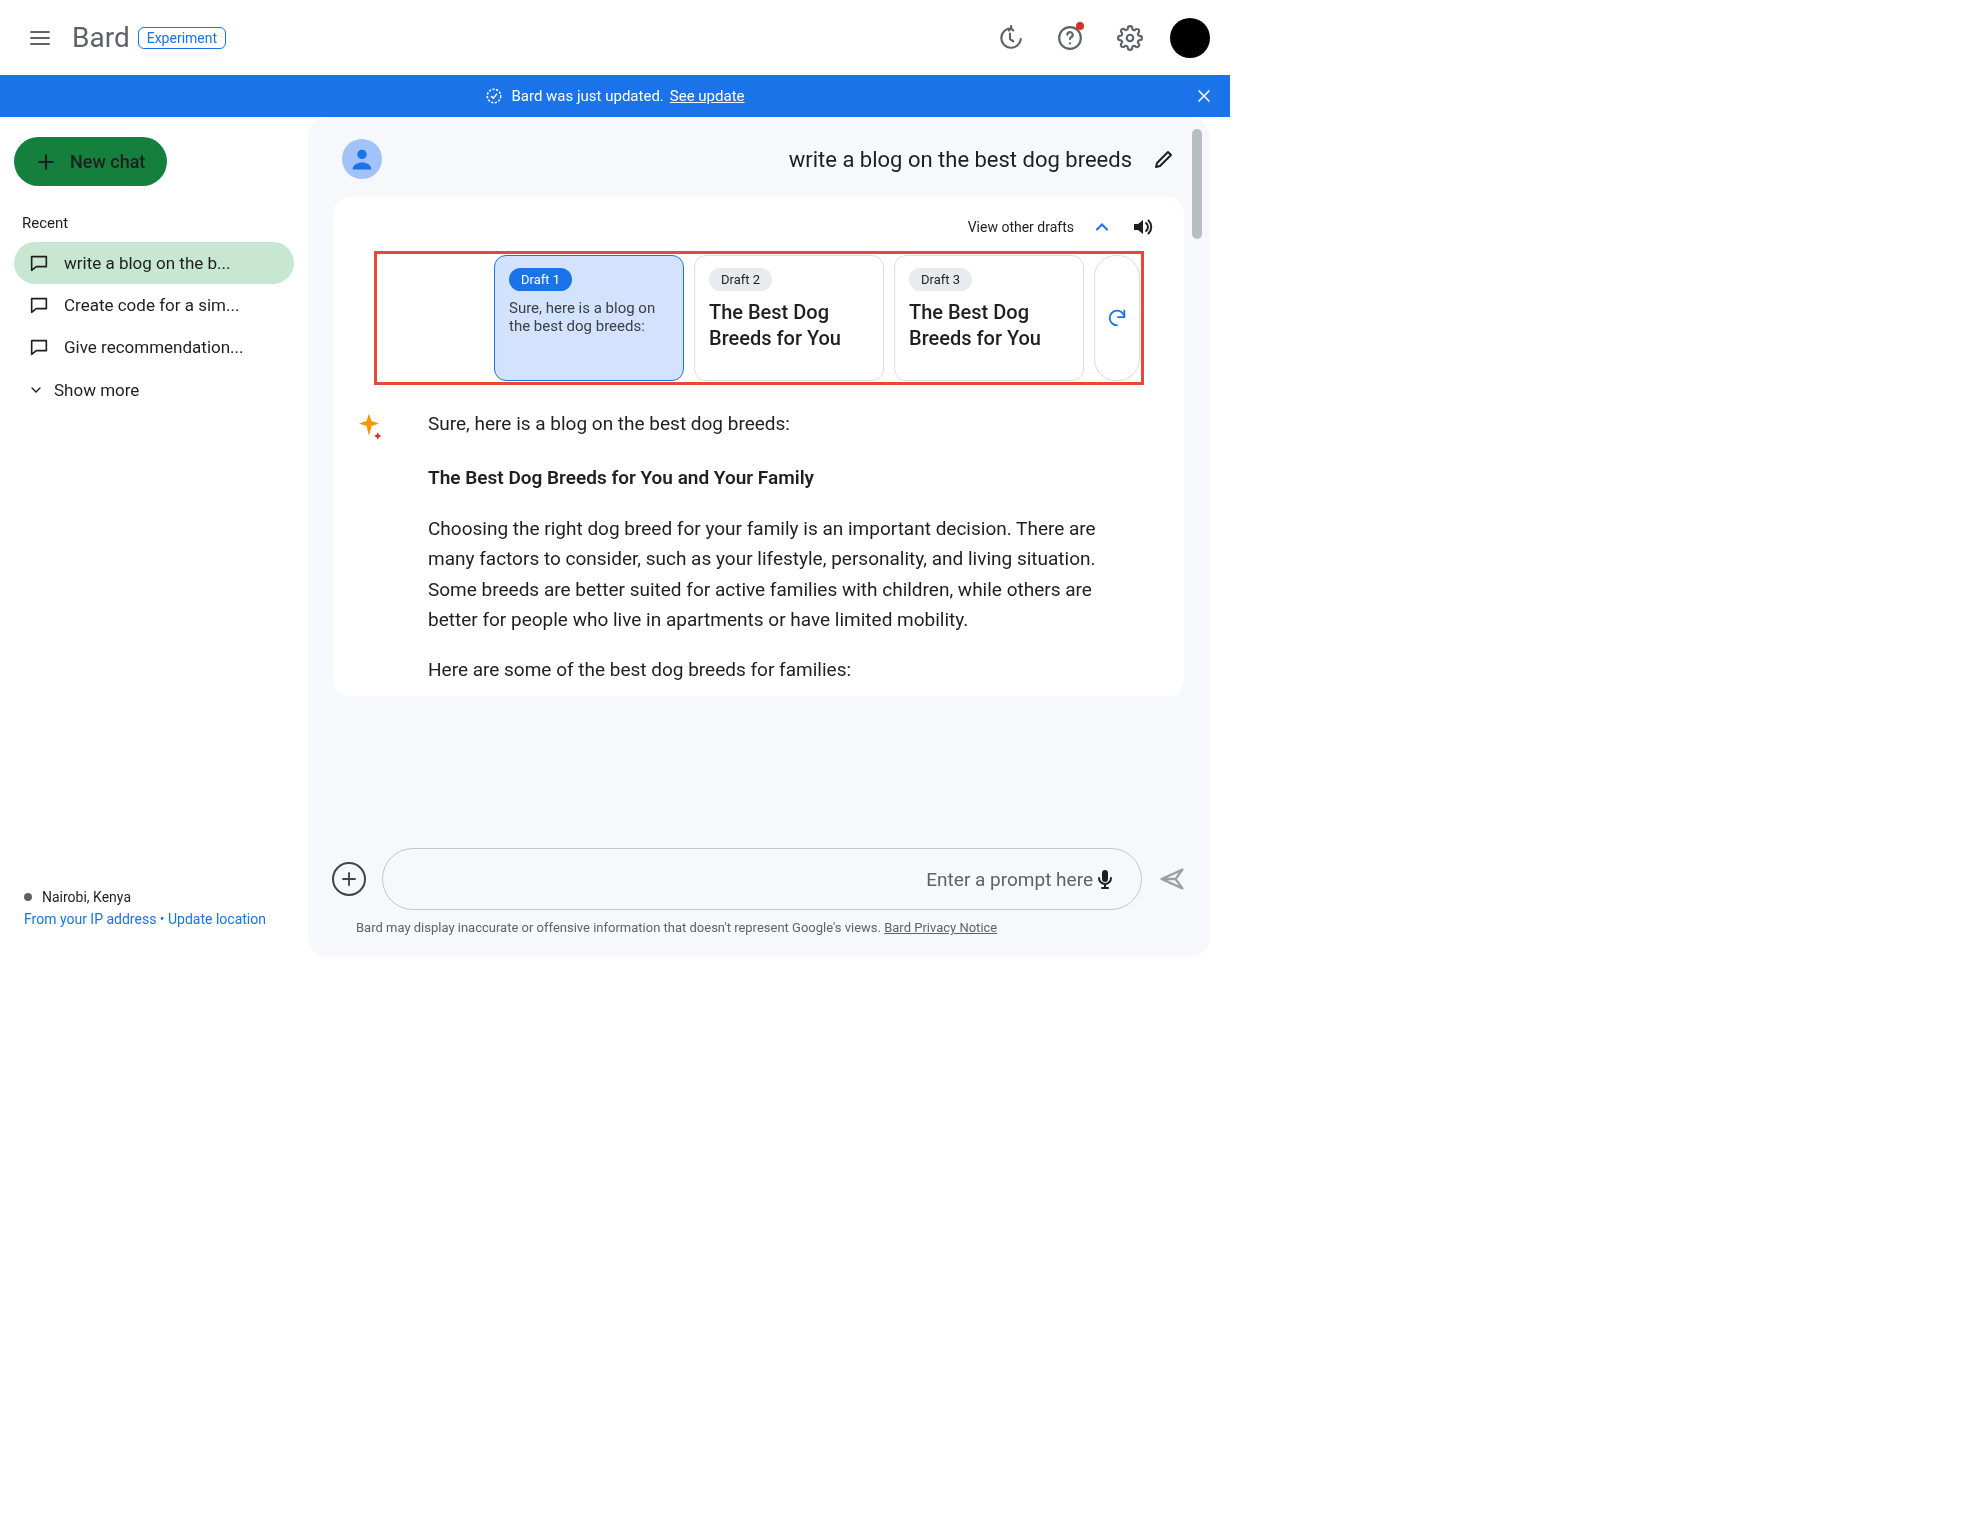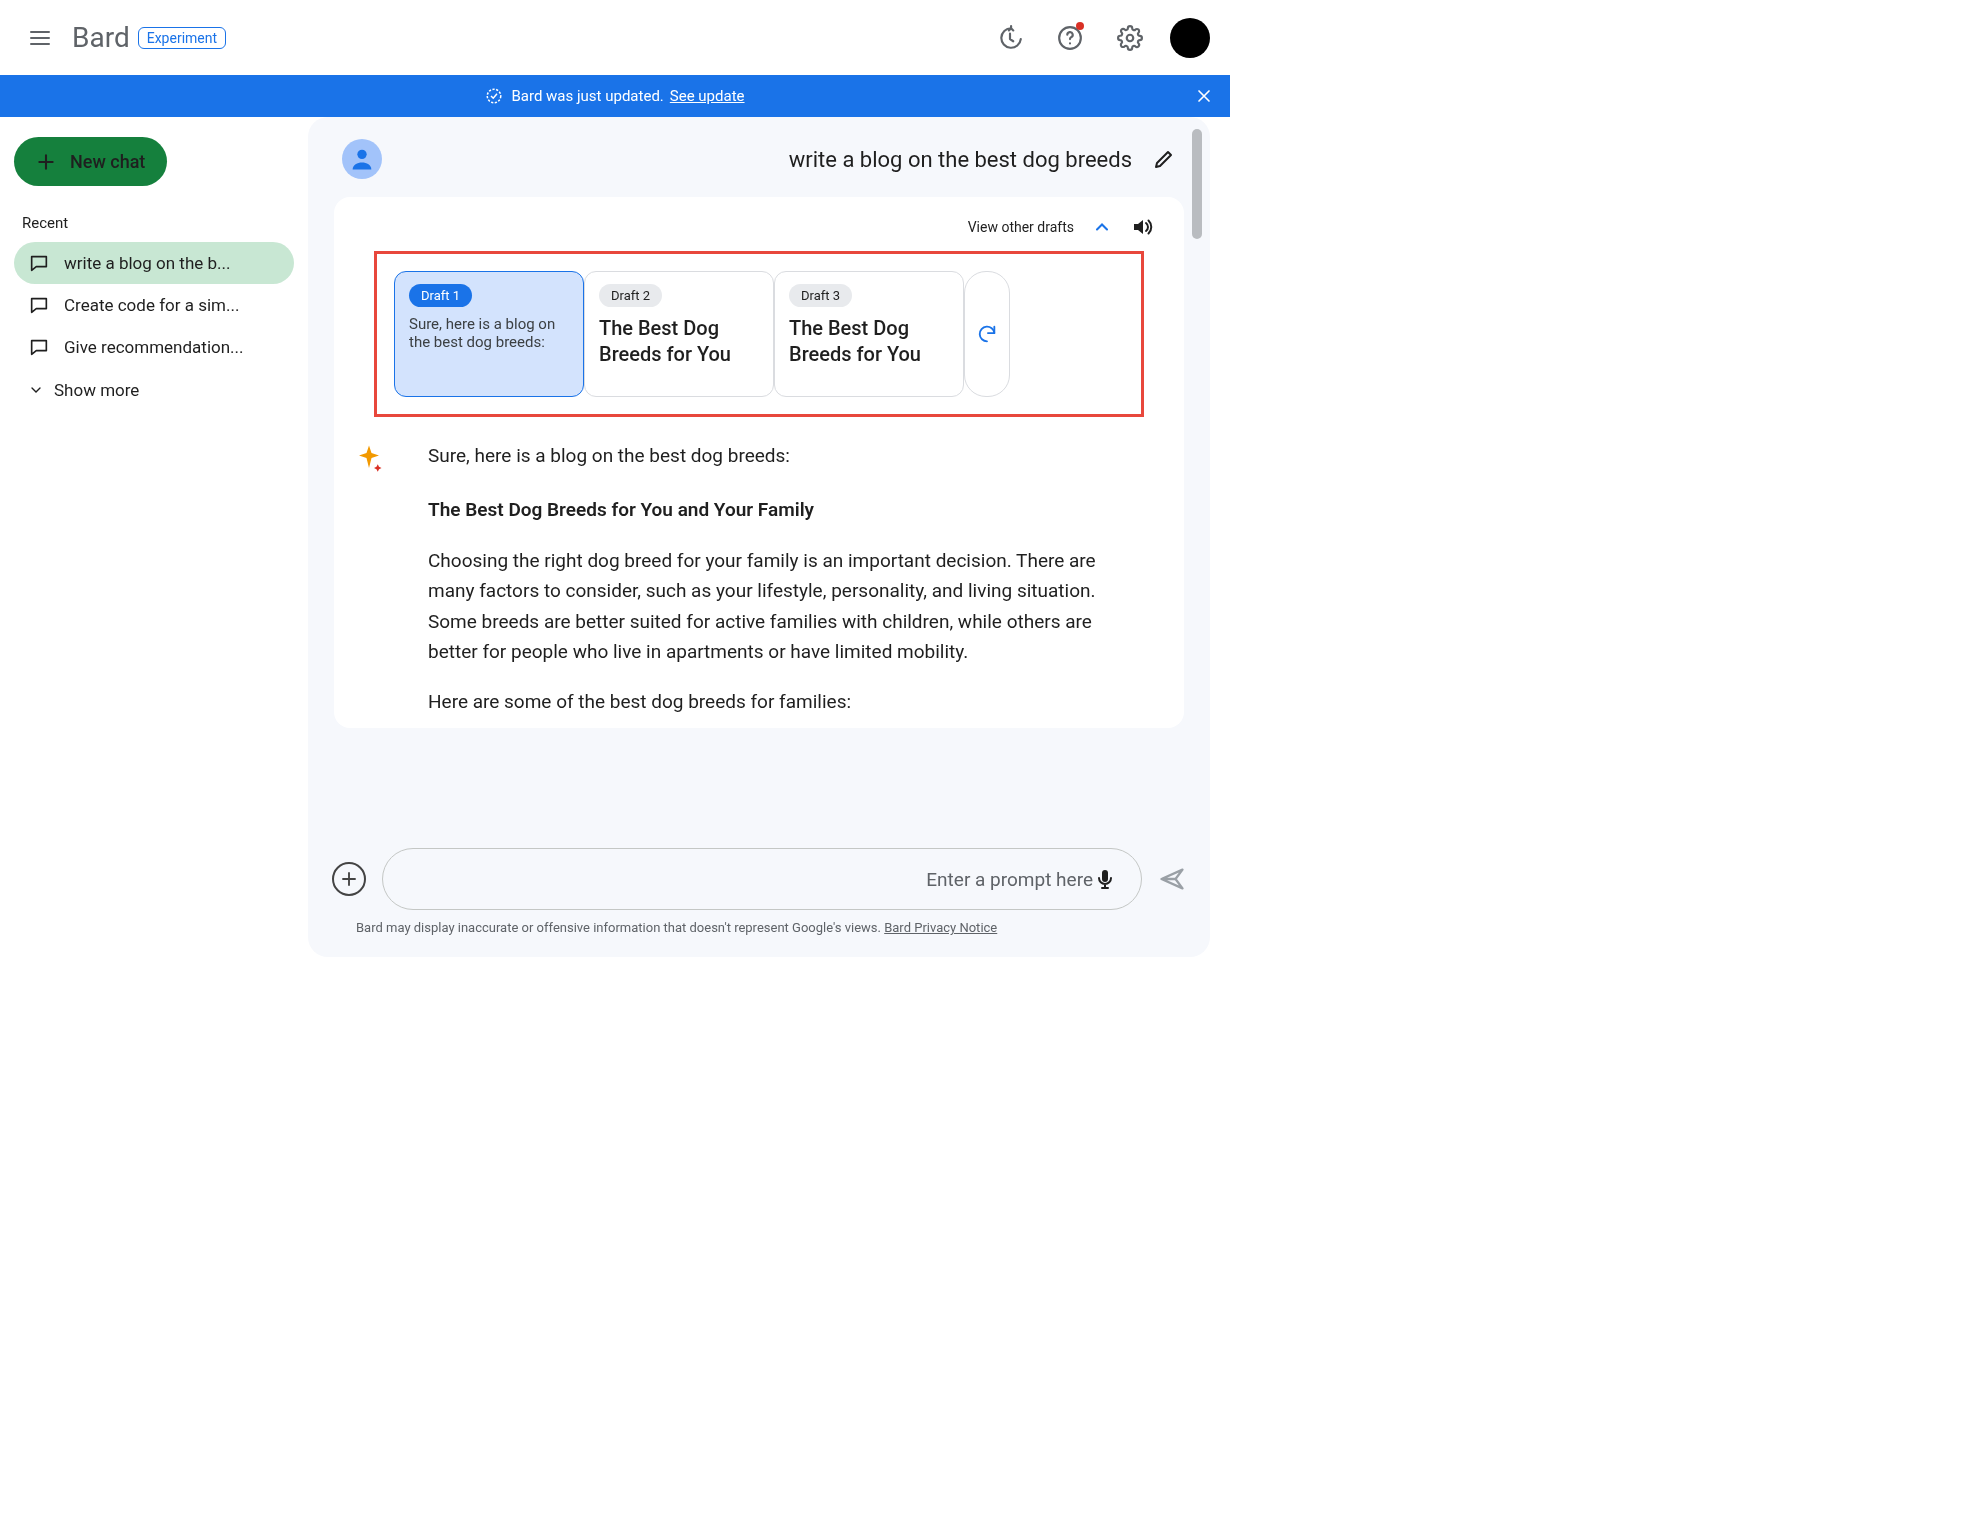--- a/index.html
+++ b/index.html
@@ -30,21 +30,21 @@
 .loc-links { color:#1a73e8; }
 .main { flex:1; padding:0 20px 0 0; position:relative;}
 .chat-container { background:#f6f8fc; border-radius:20px; padding:0; position:relative; height:100%; display:flex; flex-direction:column;}
 .prompt-row { display:flex; align-items:center; padding:22px 34px 18px 34px; gap:20px;}
 .user-avatar { width:40px; height:40px; border-radius:50%; background:#a2c3fa; display:flex; align-items:center; justify-content:center;}
 .prompt-text { font-size:22px; flex:1;text-align:right;}
 .edit-icon { cursor:pointer; }
 .response-card { background:#fff; border-radius:16px; margin:0 26px; padding:18px 0 0 0; }
 .drafts-header { display:flex; justify-content:flex-end; align-items:center; padding:0 30px 12px 30px; gap:18px; font-size:14px; font-weight:400;}
 .chevron { color:#1a73e8; }
-.drafts-box { border:3px solid #e8473c; margin:0 40px; padding:17px; display:flex; gap:0;}
+.drafts-box { border:3px solid #e8473c; margin:0 40px; padding:1px; display:flex; gap:10px;justify-content:flex-end;}
 .draft { border:1px solid #dadce0; border-radius:12px; padding:12px 14px; width:190px; height:126px; overflow:hidden; cursor:pointer; }
 .draft.selected { border:1.5px solid #1a73e8; background:#d3e3fd; }
 .draft-badge { background:#e8eaed; border-radius:12px; padding:4px 12px; font-size:13px; display:inline-block; margin-bottom:8px;}
 .draft.selected .draft-badge { background:#1a73e8; color:#fff; }
 .draft-preview { font-size:15px; color:#3c4043; }
 .draft-preview.bold { font-size:20px; font-weight:500; color:#1f1f1f; line-height:1.3; }
 .regen { border:1px solid #dadce0; border-radius:22px; width:46px; display:flex; align-items:center; justify-content:center; cursor:pointer;}
 .response-body { padding:24px 40px 10px 40px; font-size:19px; line-height:1.6; }
 .sparkle { position:absolute; left:46px; margin-top:2px; }
 .resp-text { margin-left:54px;}
@@ -136,20 +136,29 @@
         </svg>
       <span>Give recommendation...</span>
     </div>
     <div class="show-more">
       <svg width="16" height="16" viewBox="0 0 24 24">
           <path d="M6 9l6 6 6-6" stroke="#1f1f1f" stroke-width="2" fill="none" stroke-linecap="round"></path>
         </svg>
       <span>Show more</span>
     </div>
 
+    <div class="footer-loc">
+      <div class="loc-row1">
+          <div class="loc-dot"></div>
+          <span>Nairobi, Kenya</span>
+        </div>
+      <div class="loc-links">
+        <span>From your IP address</span> • <span>Update location</span>
+      </div>
+    </div>
   </div>
 
   <div class="main">
     <div class="chat-container">
       <div class="scroll-thumb"></div>
       <div class="prompt-row">
         <div class="user-avatar">
           <svg width="28" height="28" viewBox="0 0 24 24">
               <circle cx="12" cy="8" r="4" fill="#1a73e8"></circle>
               <path d="M4 21c0-4 4-6 8-6s8 2 8 6" fill="#1a73e8"></path>

